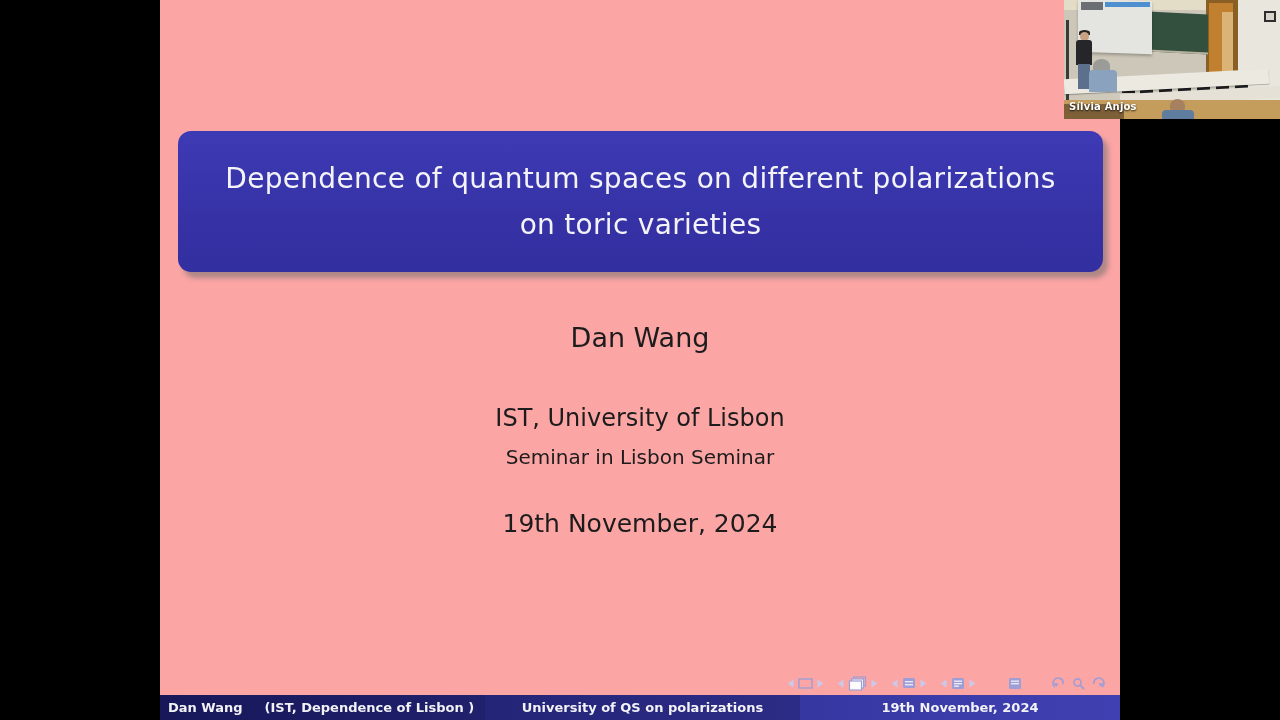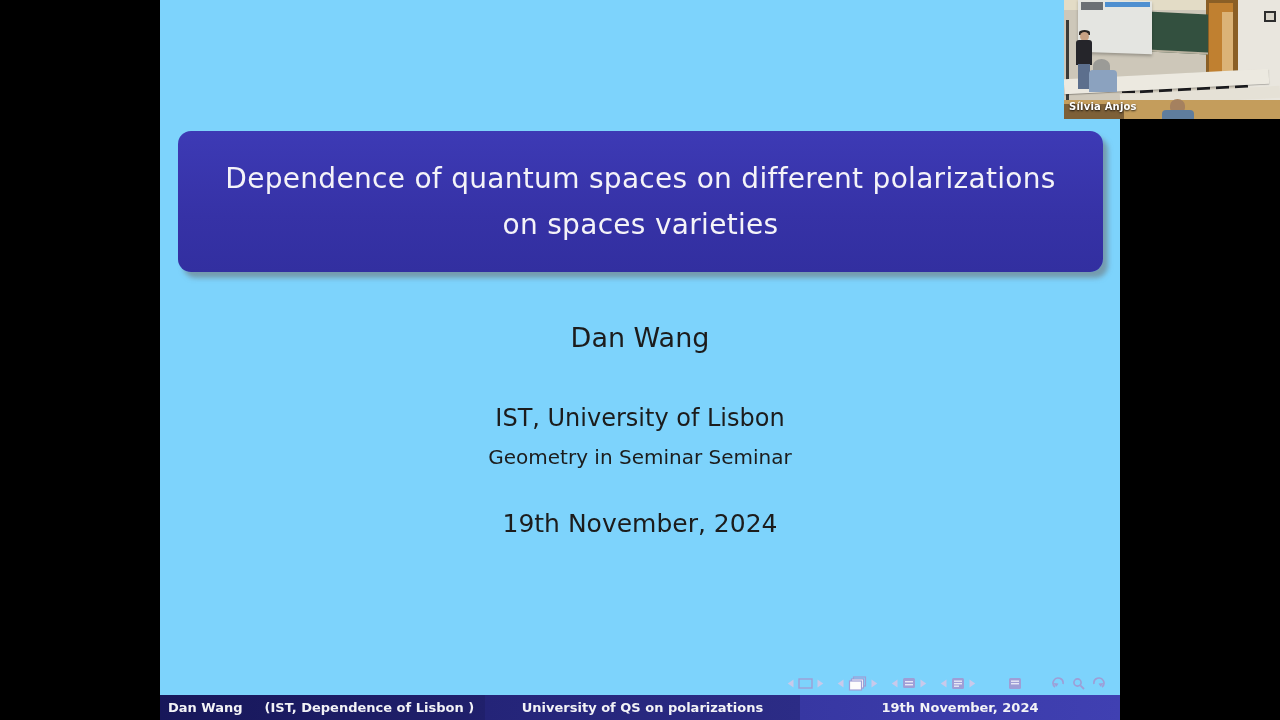--- a/index.html
+++ b/index.html
@@ -7,21 +7,21 @@
               font-family:"DejaVu Sans", sans-serif; }
   .stage { position:relative; width:1280px; height:720px; background:#000; }
 
   
   .bar { position:absolute; top:0; height:720px; background:#000; }
   .bar.left  { left:0; width:160px; }
   .bar.right { left:1120px; width:160px; }
 
   
   .slide { position:absolute; left:160px; top:0; width:960px; height:720px;
-           background:#7dd3fc; }
+           background:#fca5a5; }
 
   .title-box { position:absolute; left:18px; top:131px; width:925px; height:141px;
                background:linear-gradient(180deg,#3d3ab5 0%, #3632a6 60%, #322fa0 100%);
                border-radius:13px;
                box-shadow:5px 6px 5px rgba(110,110,110,0.55);
                display:flex; flex-direction:column; justify-content:center;
                align-items:center; gap:8px; }
   .title-line { color:#f4f3f8; font-size:28px; letter-spacing:0.3px; font-weight:400;
                 text-align:center; line-height:1.35; }
 
@@ -93,26 +93,26 @@
 
 <div class="stage">
 
   <div class="bar left"></div>
   <div class="bar right"></div>
 
   <div class="slide">
 
     <div class="title-box">
       <div class="title-line">Dependence of quantum spaces on different polarizations</div>
-      <div class="title-line">on spaces varieties</div>
+      <div class="title-line">on toric varieties</div>
     </div>
 
     <div class="slide-text author">Dan Wang</div>
     <div class="slide-text institute">IST, University of Lisbon</div>
-    <div class="slide-text seminar">Geometry in Seminar Seminar</div>
+    <div class="slide-text seminar">Seminar in Lisbon Seminar</div>
     <div class="slide-text talk-date">19th November, 2024</div>
 
     <div class="navbar">
       <div class="navgrp">
         <svg class="nav-ic" width="7" height="9">
             <path d="M6.5 0.5 L0.8 4.5 L6.5 8.5 Z" fill="#c9c9ea"></path>
           </svg>
         <svg class="nav-ic" width="15" height="11">
             <rect x="1" y="1" width="13" height="9" fill="none" stroke="#9e9ed6" stroke-width="1.4"></rect>
           </svg>

